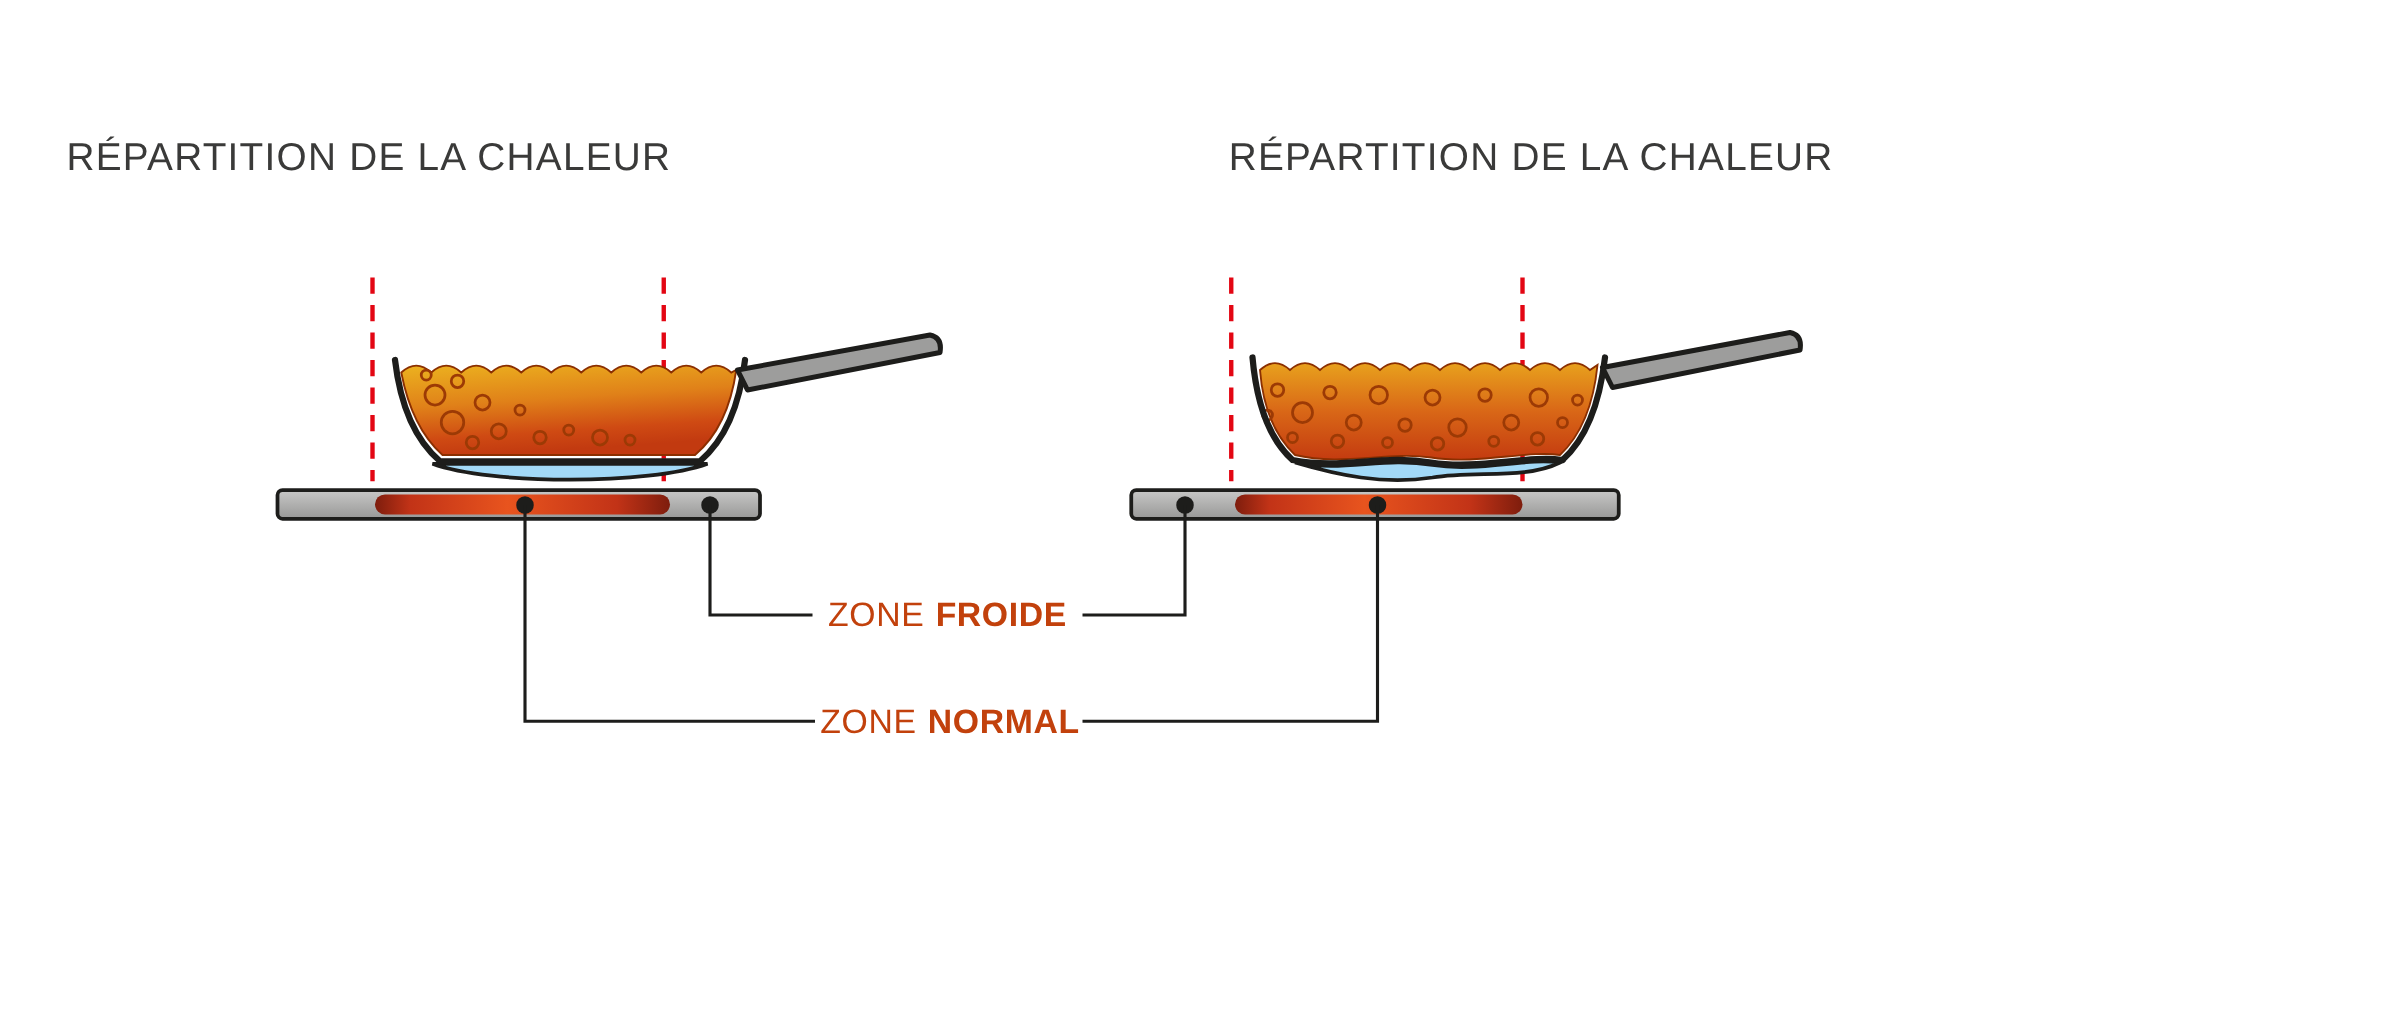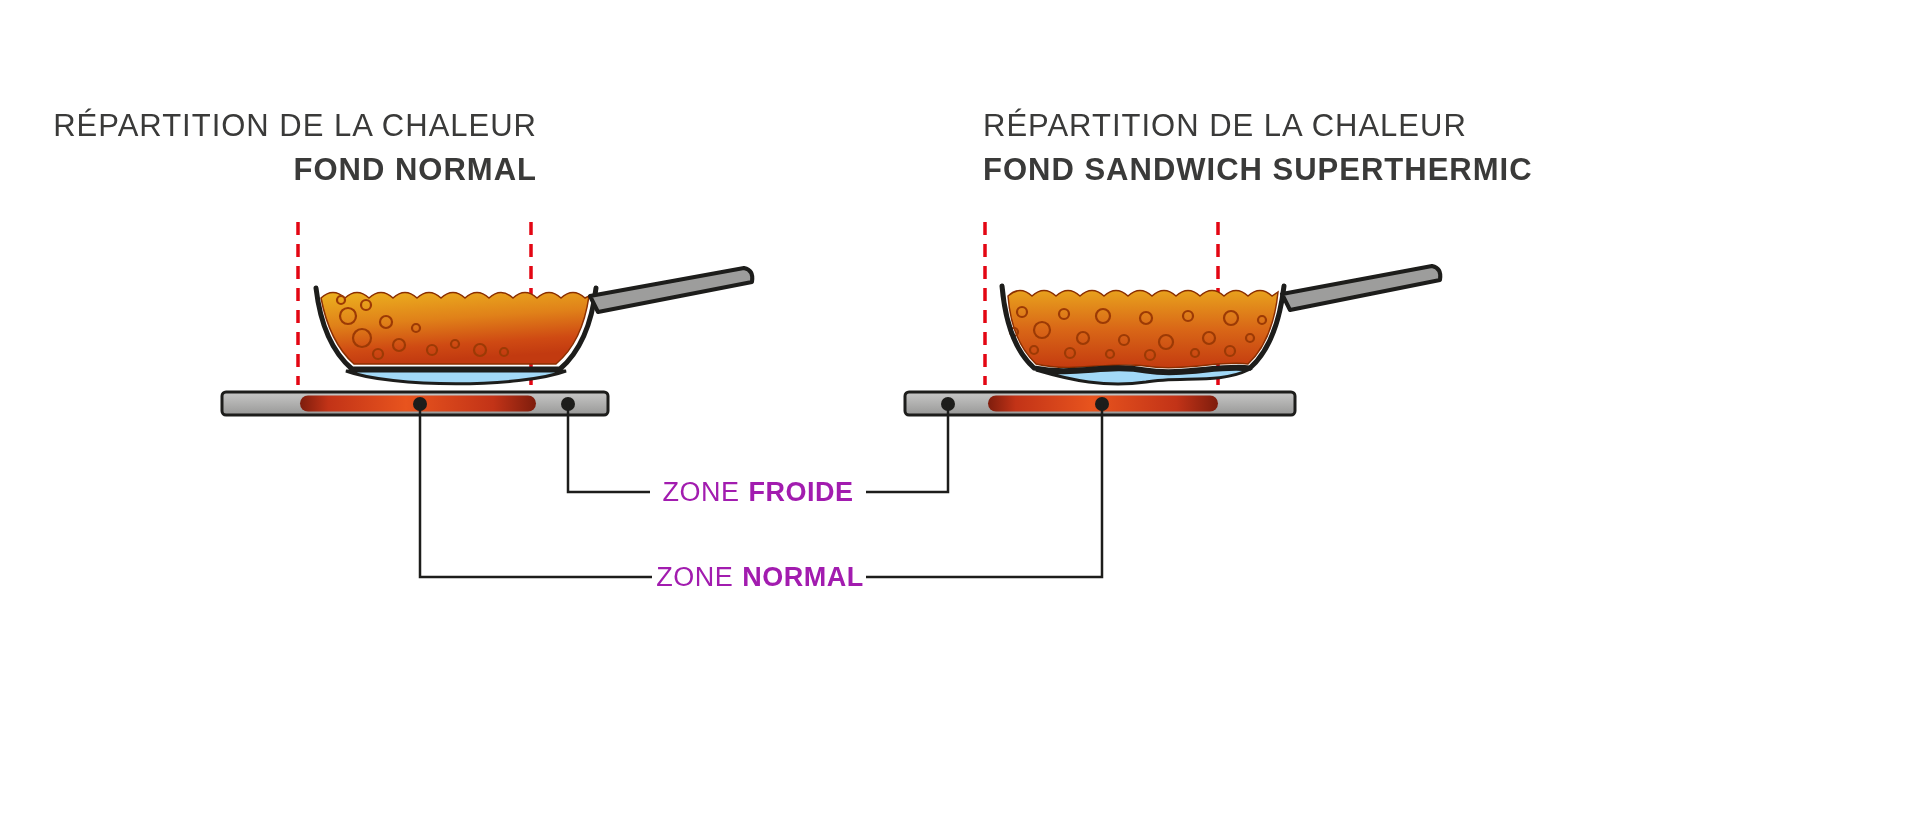--- a/index.html
+++ b/index.html
@@ -35,21 +35,21 @@
   .title-block .t-line2 { font-weight: 700; display: block; }
   #title-left  { left: 0px;  width: 537px; text-align: right; }
   #title-right { left: 983px; text-align: left; }
   .zone-label {
     position: absolute;
     transform: translateX(-50%);
     height: 36px;
     line-height: 36px;
     font-size: 27px;
     letter-spacing: 0.5px;
-    color: #a21caf;
+    color: #c2410c;
     white-space: nowrap;
     text-align: center;
   }
   .zone-label .zl-prefix { font-weight: 400; margin-right: 9px; }
   .zone-label .zl-bold   { font-weight: 700; }
   #zone-froide { left: 758px; top: 474px; }
   #zone-chaude { left: 760px; top: 559px; }
 </style>
 </head>
 <body>
@@ -179,26 +179,24 @@
     <g fill="none" stroke="#1d1d1b" stroke-width="2.5">
       <polyline points="568,404 568,492 650,492"></polyline>
       <polyline points="866,492 948,492 948,404"></polyline>
       <polyline points="420,404 420,577 652,577"></polyline>
       <polyline points="866,577 1102,577 1102,404"></polyline>
     </g>
   </svg>
 
   <div id="title-left" class="title-block">
     <span class="t-line1">RÉPARTITION DE LA CHALEUR</span>
-    <span class="t-line2">FOND NORMAL</span>
   </div>
 
   <div id="title-right" class="title-block">
     <span class="t-line1">RÉPARTITION DE LA CHALEUR</span>
-    <span class="t-line2">FOND SANDWICH SUPERTHERMIC</span>
   </div>
 
   <div id="zone-froide" class="zone-label">
     <span class="zl-prefix">ZONE</span><span class="zl-bold">FROIDE</span>
   </div>
 
   <div id="zone-chaude" class="zone-label">
     <span class="zl-prefix">ZONE</span><span class="zl-bold">NORMAL</span>
   </div>
 

